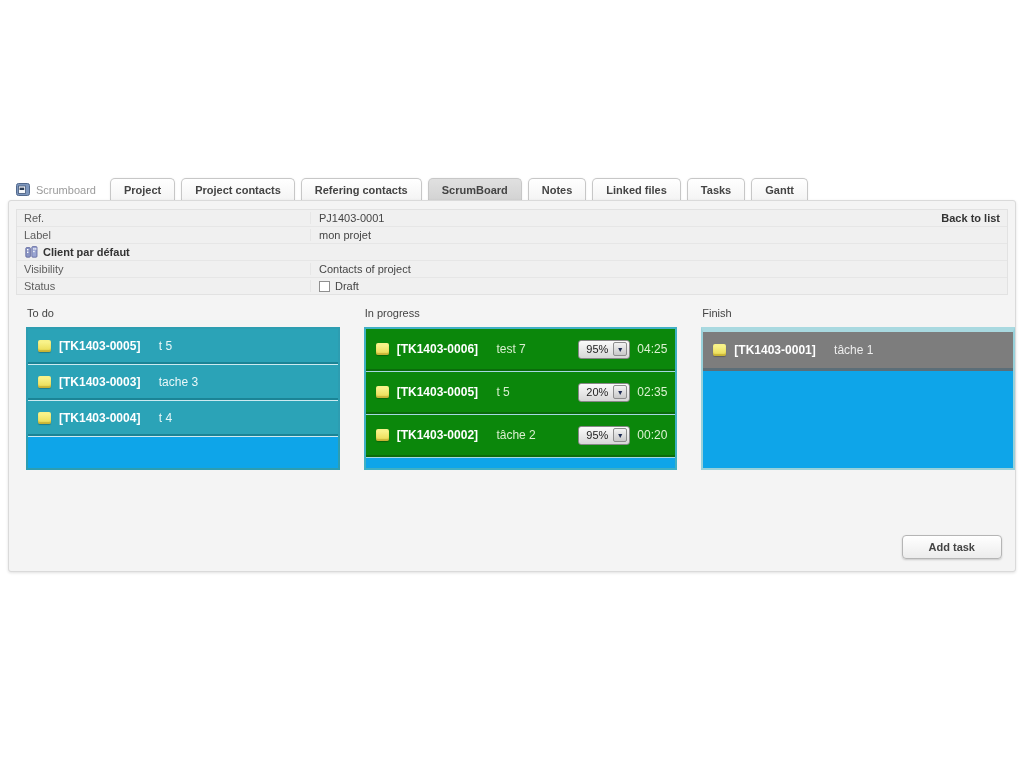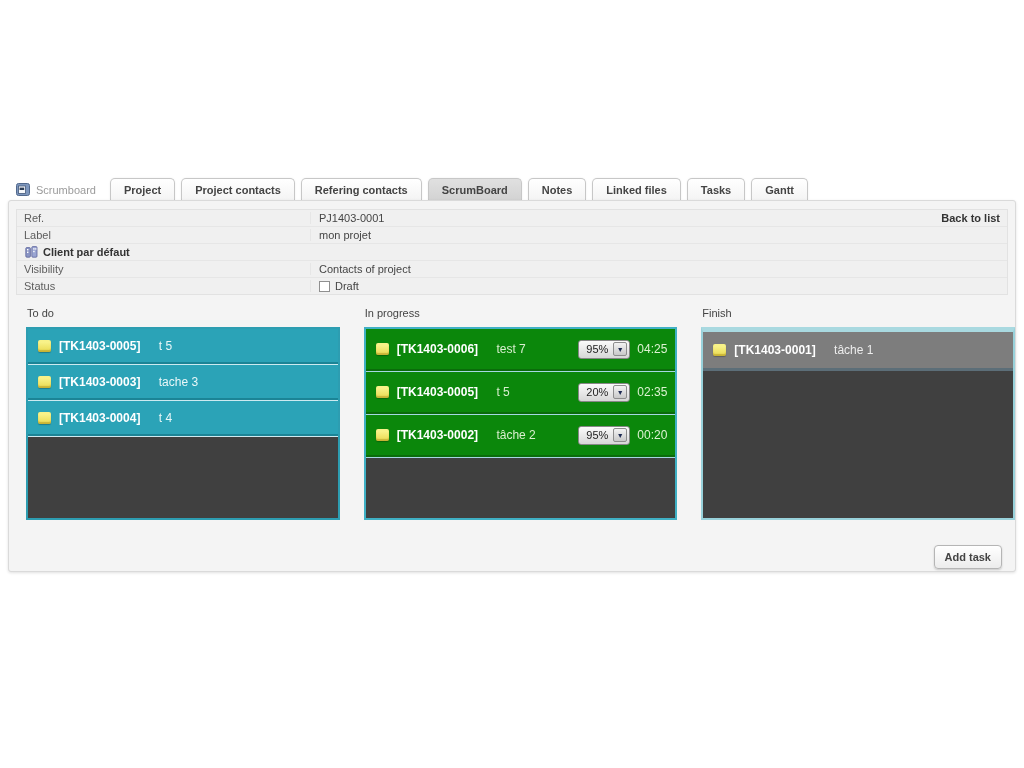--- a/index.html
+++ b/index.html
@@ -29,21 +29,21 @@
   .ivalue.bold a{font-weight:bold;color:#333;text-decoration:none;}
   .iaction{padding-right:7px;}
   .iaction a{font-weight:bold;color:#333;text-decoration:none;cursor:pointer;}
   .cmp-icon{width:13px;height:12px;display:inline-block;line-height:0;}
   .checkbox{width:11px;height:11px;background:#fff;border:1px solid #8f8f8f;display:inline-block;box-sizing:border-box;cursor:pointer;}
 
   
   .board{display:flex;gap:24px;padding:12px 0 0 17px;}
   .bcol{width:315px;}
   .bcol-head{color:#444;margin:0 0 8px 1px;}
-  .bcol-box{height:193px;box-sizing:border-box;background:#404040;border:2px solid #3aa7bb;overflow:hidden;}
+  .bcol-box{height:143px;box-sizing:border-box;background:#0ea5e9;border:2px solid #3aa7bb;overflow:hidden;}
   .bcol-box.todo{border-color:#2d9db1;}
   .bcol-box.inprogress{border-color:#3fb0c4;}
   .bcol-box.finish{border-color:#98d1da;border-top:5px solid #a9d9e0;}
 
   .card{position:relative;display:flex;align-items:center;padding:0 8px 0 10px;color:#fff;cursor:pointer;}
   .todo .card{height:33px;background:#2ba3b7;border-bottom:2px solid #1b8496;margin-bottom:1px;box-shadow:0 1px 0 #cdeaf0;}
   .inprogress .card{height:40px;background:#0b870b;border-bottom:2px solid #0a6c0a;margin-bottom:1px;box-shadow:0 1px 0 #a5d8e2;}
   .finish .card{height:36px;background:#7d7d7d;border-bottom:3px solid #5c6e78;}
 
   .task-icon{width:13px;height:12px;margin-right:8px;flex:0 0 auto;border-radius:2px;
@@ -57,21 +57,21 @@
 
   .card-right{margin-left:auto;display:flex;align-items:center;gap:7px;}
   .sel{display:flex;align-items:center;gap:5px;height:19px;box-sizing:border-box;padding:0 2px 0 7px;
        background:linear-gradient(#fbfbfb,#d7d7d7);border:1px solid #878787;border-radius:3px;cursor:pointer;}
   .sel-val{color:#222;font-size:11px;}
   .sel-btn{width:14px;height:14px;box-sizing:border-box;display:flex;align-items:center;justify-content:center;
            background:linear-gradient(#f3f3f3,#c9c9c9);border:1px solid #8d8d8d;border-radius:2px;}
   .sel-btn i{font-style:normal;font-size:7px;color:#1e2a52;line-height:1;}
   .time{font-size:12px;color:#ddf2d2;}
 
-  .add-task{position:absolute;right:13px;bottom:2px;padding:5px 10px;font-family:inherit;font-size:11px;
+  .add-task{position:absolute;right:13px;bottom:12px;padding:5px 26px;font-family:inherit;font-size:11px;
             font-weight:bold;color:#444;background:linear-gradient(#ffffff,#ececec);border:1px solid #b5b5b5;
             border-radius:4px;box-shadow:0 1px 2px rgba(0,0,0,0.18);cursor:pointer;}
 </style>
 </head>
 <body>
 
 <div class="screen">
 
   <div class="tabs-row">
     <div class="module-label">

